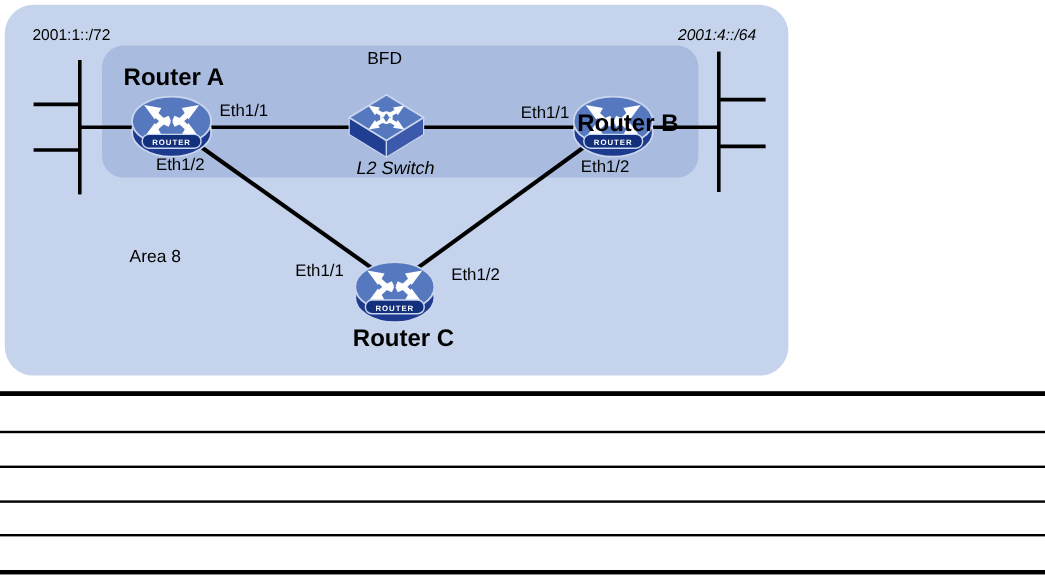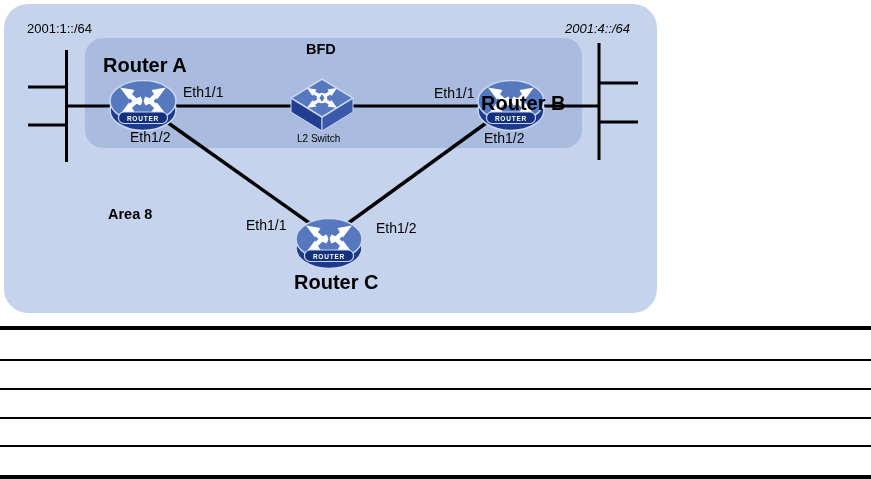--- a/index.html
+++ b/index.html
@@ -4,24 +4,24 @@
 <style>
   html,body{margin:0;padding:0;background:#fff;}
   #canvas{position:relative;width:871px;height:479px;background:#fff;overflow:hidden;
           font-family:"Liberation Sans","DejaVu Sans",sans-serif;color:#000;}
   .zone{position:absolute;}
   #area-zone{left:4px;top:4px;width:653px;height:309px;background:#c5d3ec;border-radius:24px;}
   #bfd-zone{left:85px;top:38px;width:497px;height:110px;background:#a9bbde;border-radius:18px;}
   svg{position:absolute;left:0;top:0;}
   .lbl{position:absolute;white-space:nowrap;line-height:1.1;}
   .device-name{font-size:20px;font-weight:bold;}
-  .zone-name{font-size:14.5px;font-weight:bold;}
+  .zone-name{font-size:14.5px;font-weight:normal;}
   .port{font-size:14px;}
   .net{font-size:13px;}
-  .plain{font-size:10px;}
+  .plain{font-size:15px;font-style:italic;}
   .rule{position:absolute;left:0;width:871px;background:#000;}
   .rule.thick{height:4px;}
   .rule.thin{height:2px;}
 </style>
 </head>
 <body>
 
 <div id="canvas">
 
   <div id="area-zone" class="zone"></div>
@@ -92,21 +92,21 @@
       <ellipse cx="0" cy="0" rx="33" ry="20.5" fill="#5578bf" stroke="#c9d6ee" stroke-width="1.5"></ellipse>
       <use href="#ra"></use>
         <use href="#ra" transform="scale(-1,1)"></use>
       <use href="#ra" transform="scale(1,-1)"></use>
         <use href="#ra" transform="scale(-1,-1)"></use>
       <rect x="-24.5" y="11" width="49" height="11.5" rx="5.5" fill="#13307d" stroke="#c9d6ee" stroke-width="1.2"></rect>
       <text x="0" y="20" text-anchor="middle" font-size="6.5" font-weight="bold" letter-spacing="0.8" fill="#fff">ROUTER</text>
     </g>
   </svg>
 
-  <div class="lbl net" style="left:27px;top:22px;">2001:1::/64</div>
+  <div class="lbl net" style="left:27px;top:22px;">2001:1::/72</div>
   <div class="lbl net" style="left:565px;top:22px;font-style:italic;">2001:4::/64</div>
   <div class="lbl zone-name" style="left:306px;top:42px;">BFD</div>
   <div class="lbl zone-name" style="left:108px;top:207px;">Area 8</div>
 
   <div class="lbl device-name" style="left:103px;top:54px;">Router A</div>
   <div class="lbl device-name" style="left:481px;top:61px;margin-top:31px;">Router B</div>
   <div class="lbl device-name" style="left:294px;top:271px;">Router C</div>
   <div class="lbl plain" style="left:297px;top:133px;">L2 Switch</div>
 
   <div class="lbl port" style="left:183px;top:85px;">Eth1/1</div>

